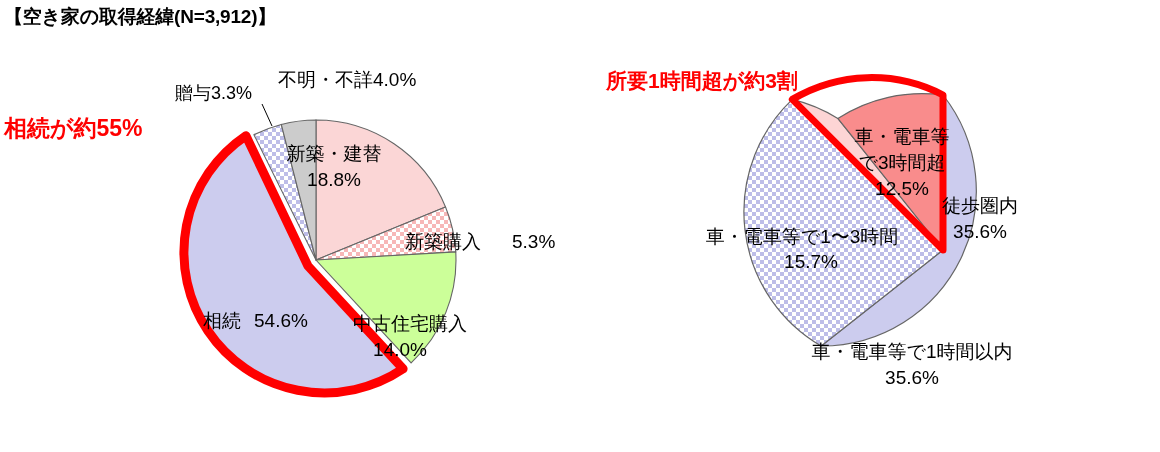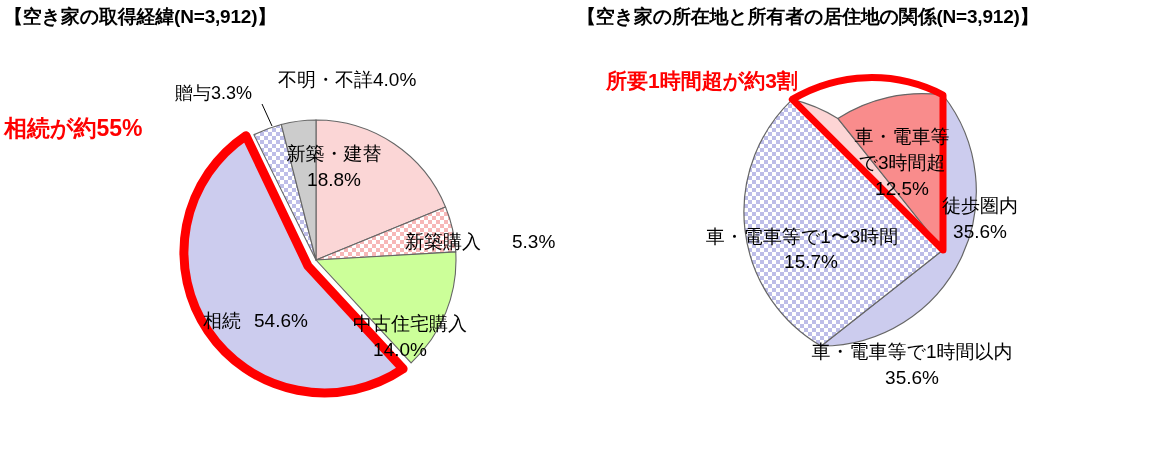--- a/index.html
+++ b/index.html
@@ -80,21 +80,20 @@
     <text class="lbl" x="278" y="86" text-anchor="start">不明・不詳4.0%</text>
 
     <line x1="262" y1="104" x2="272" y2="126" stroke="#000000" stroke-width="1"></line>
 
     <text class="annot" x="4" y="136" text-anchor="start">相続が約55%</text>
   </svg>
 </div>
 
 <div class="panel" id="panel-right">
 
-  <div class="chart-title">【空き家の所在地と所有者の居住地の関係(N=3,912)】</div>
 
   <svg width="580" height="452" viewBox="0 0 580 452">
     <defs>
       <pattern id="checkLav2" patternUnits="userSpaceOnUse" width="8" height="8">
         <rect width="8" height="8" fill="#FFFFFF"></rect>
         <rect x="0" y="0" width="4" height="4" fill="#BDBDE8"></rect>
         <rect x="4" y="4" width="4" height="4" fill="#BDBDE8"></rect>
       </pattern>
     </defs>
 

